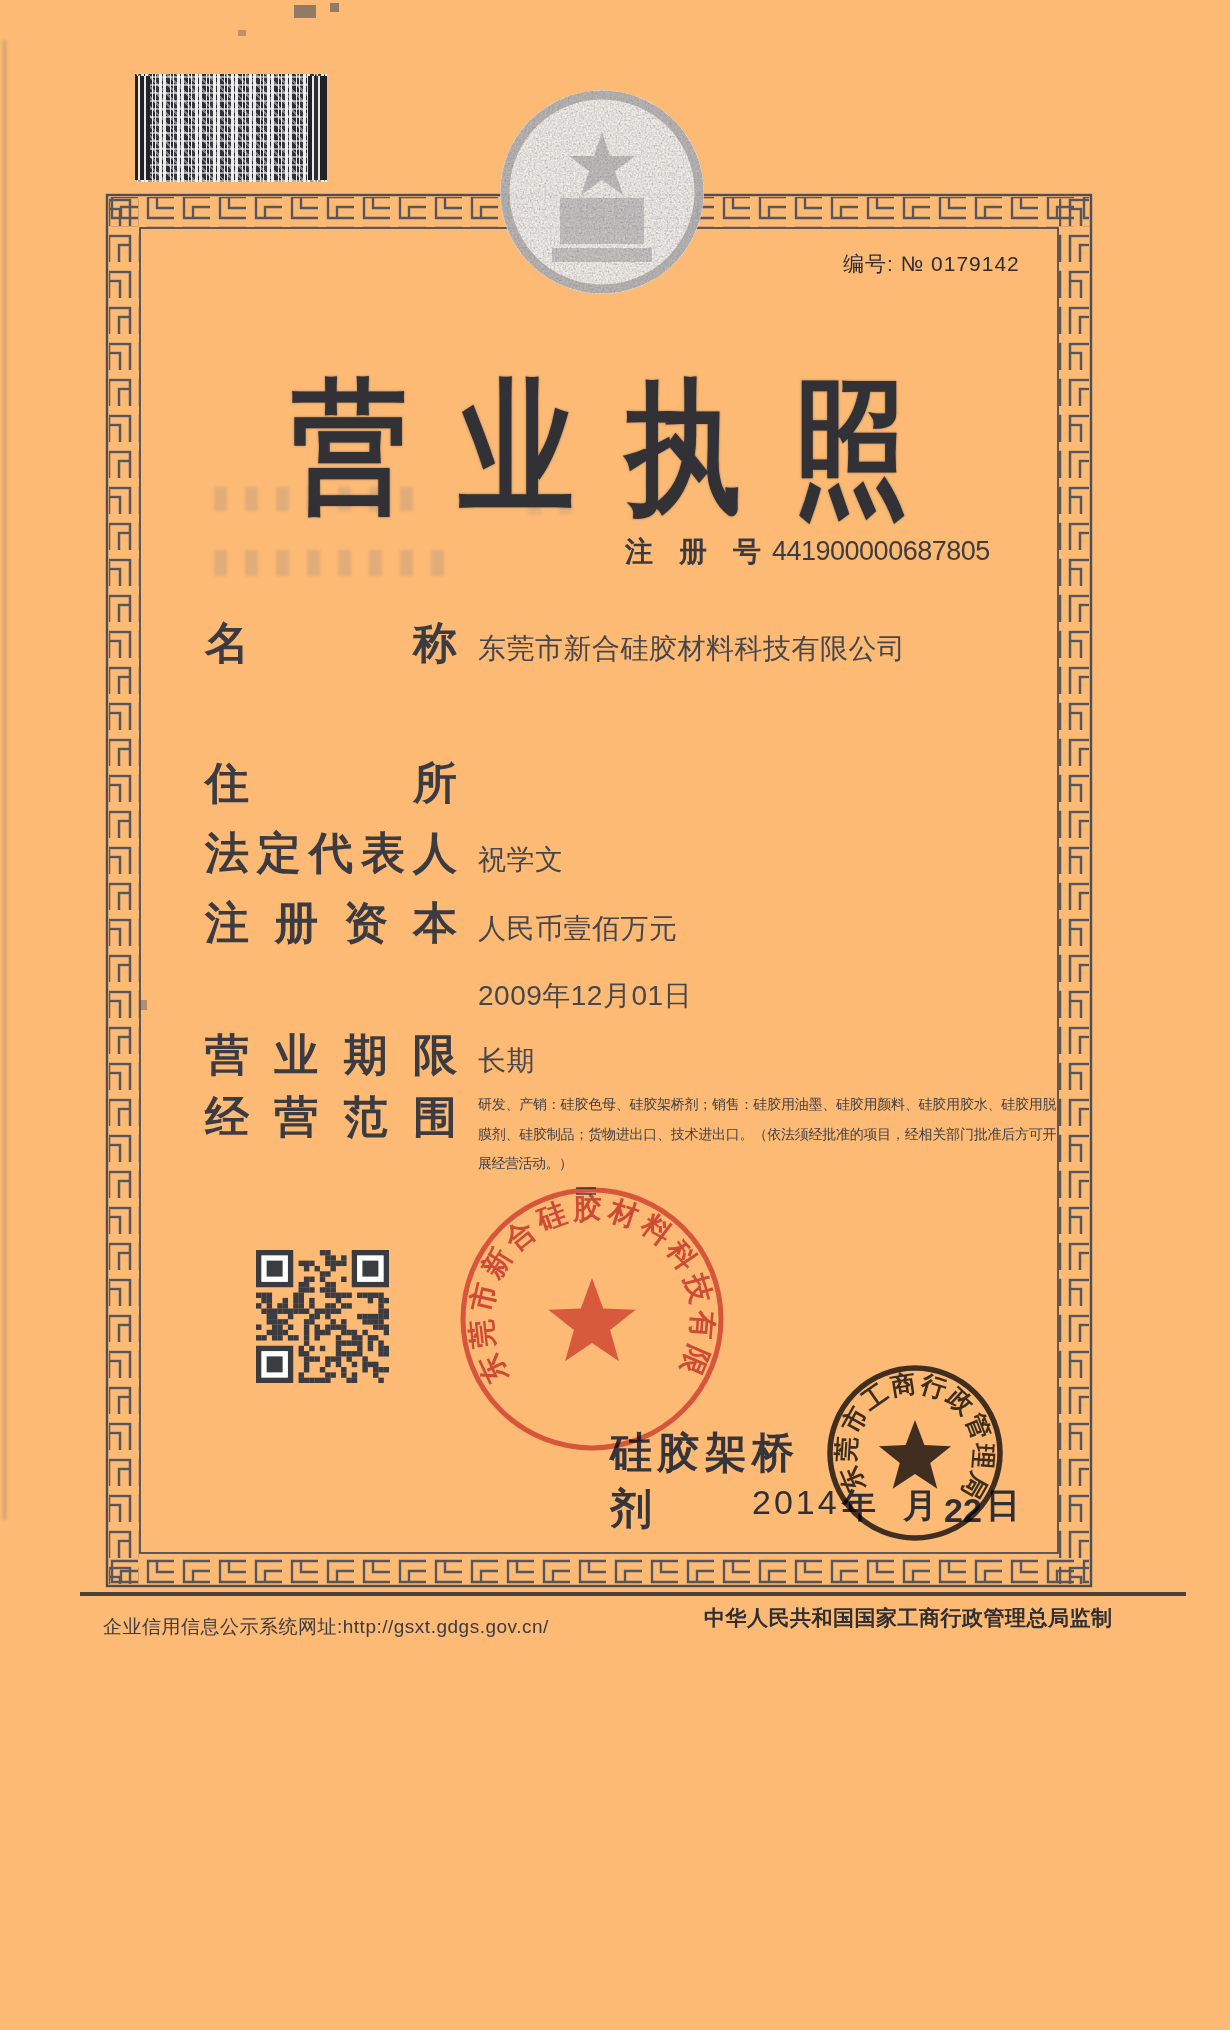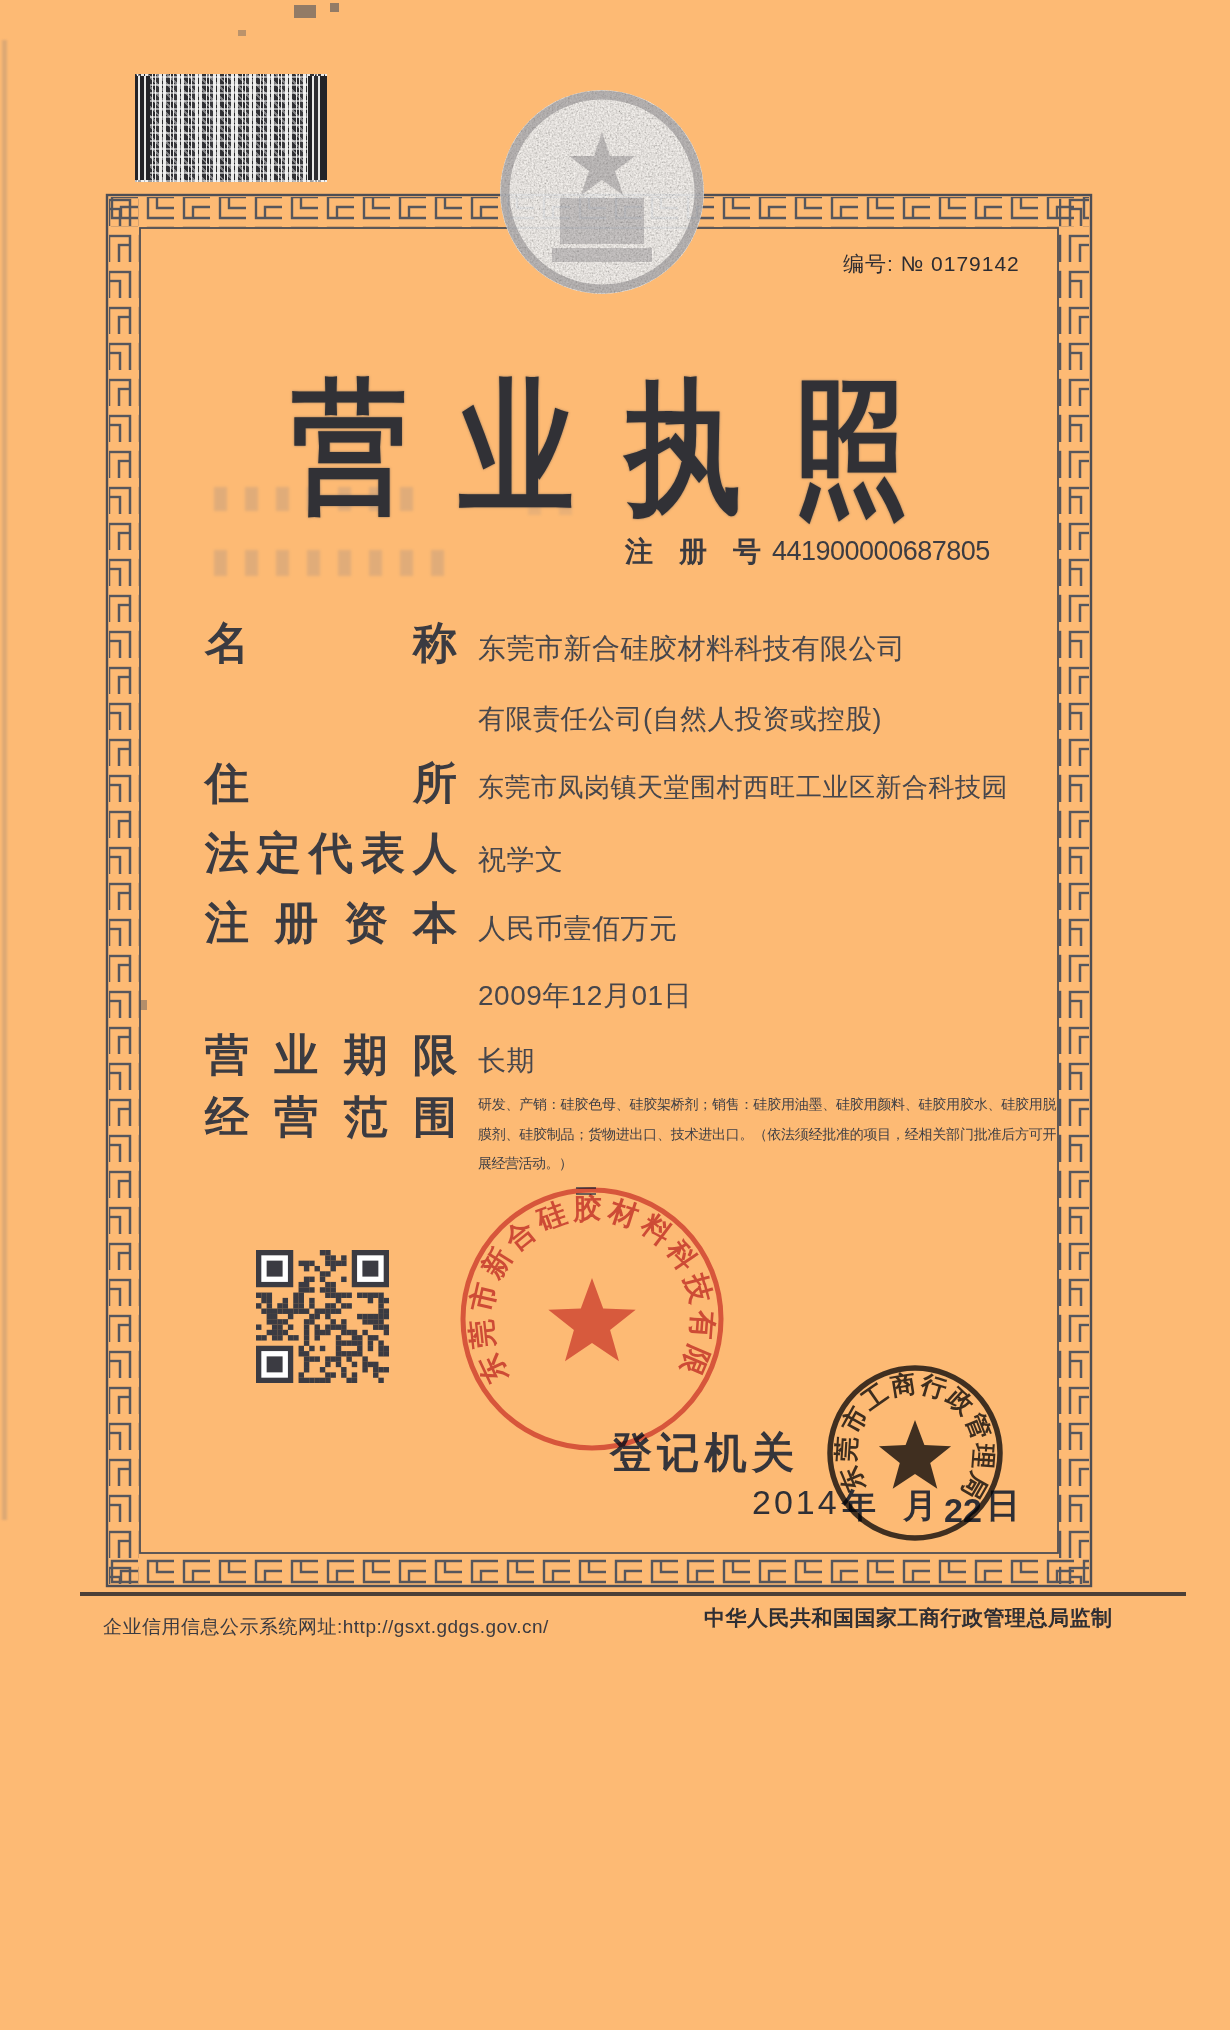--- a/index.html
+++ b/index.html
@@ -130,24 +130,22 @@
   <div class="serial">编号: № 0179142</div>
 
   <div class="title">营业执照</div>
 
   <div class="regline-label">注 册 号</div>
   <div class="regline-number">441900000687805</div>
 
   <div class="flabel r1l">名称</div>
   <div class="fvalue r1v">东莞市新合硅胶材料科技有限公司</div>
 
-  <div class="fvalue r2v">有限责任公司(自然人投资或控股)</div>
 
   <div class="flabel r3l">住所</div>
-  <div class="fvalue r3v">东莞市凤岗镇天堂围村西旺工业区新合科技园</div>
 
   <div class="flabel r4l">法定代表人</div>
   <div class="fvalue r4v">祝学文</div>
 
   <div class="flabel r5l">注册资本</div>
   <div class="fvalue r5v">人民币壹佰万元</div>
 
   <div class="fvalue r6v">2009年12月01日</div>
 
   <div class="flabel r7l">营业期限</div>
@@ -381,21 +379,21 @@
     <defs>
       <path id="sealArc" d="M 67 205 A 101 101 0 1 1 233 205" fill="none"></path>
     </defs>
     <circle cx="150" cy="147" r="129" fill="none" stroke="#cb4556" stroke-width="5" opacity="0.85"></circle>
     <polygon opacity="0.8" fill="#c94252" points="150,106 161.2,136.6 193.7,137.8 168.1,157.9 177,189.2 150,171 123,189.2 131.9,157.9 106.3,137.8 138.8,136.6"></polygon>
     <text font-size="28.5" fill="#c43f50" letter-spacing="5" font-weight="600" opacity="0.9" font-family="Liberation Sans, sans-serif">
       <textPath href="#sealArc">东莞市新合硅胶材料科技有限公司</textPath>
     </text>
   </svg>
 
-  <div class="registrar-label">登记机关</div>
+  <div class="registrar-label">硅胶架桥剂</div>
   <div class="dateline">
     <span class="d-year">2014</span>
     <span class="d-yu">年</span>
     <span class="d-mu">月</span>
     <span class="d-day">22</span>
     <span class="d-du">日</span>
   </div>
 
   <svg class="registrar-seal" width="190" height="190" viewBox="0 0 190 190">
     <defs>

